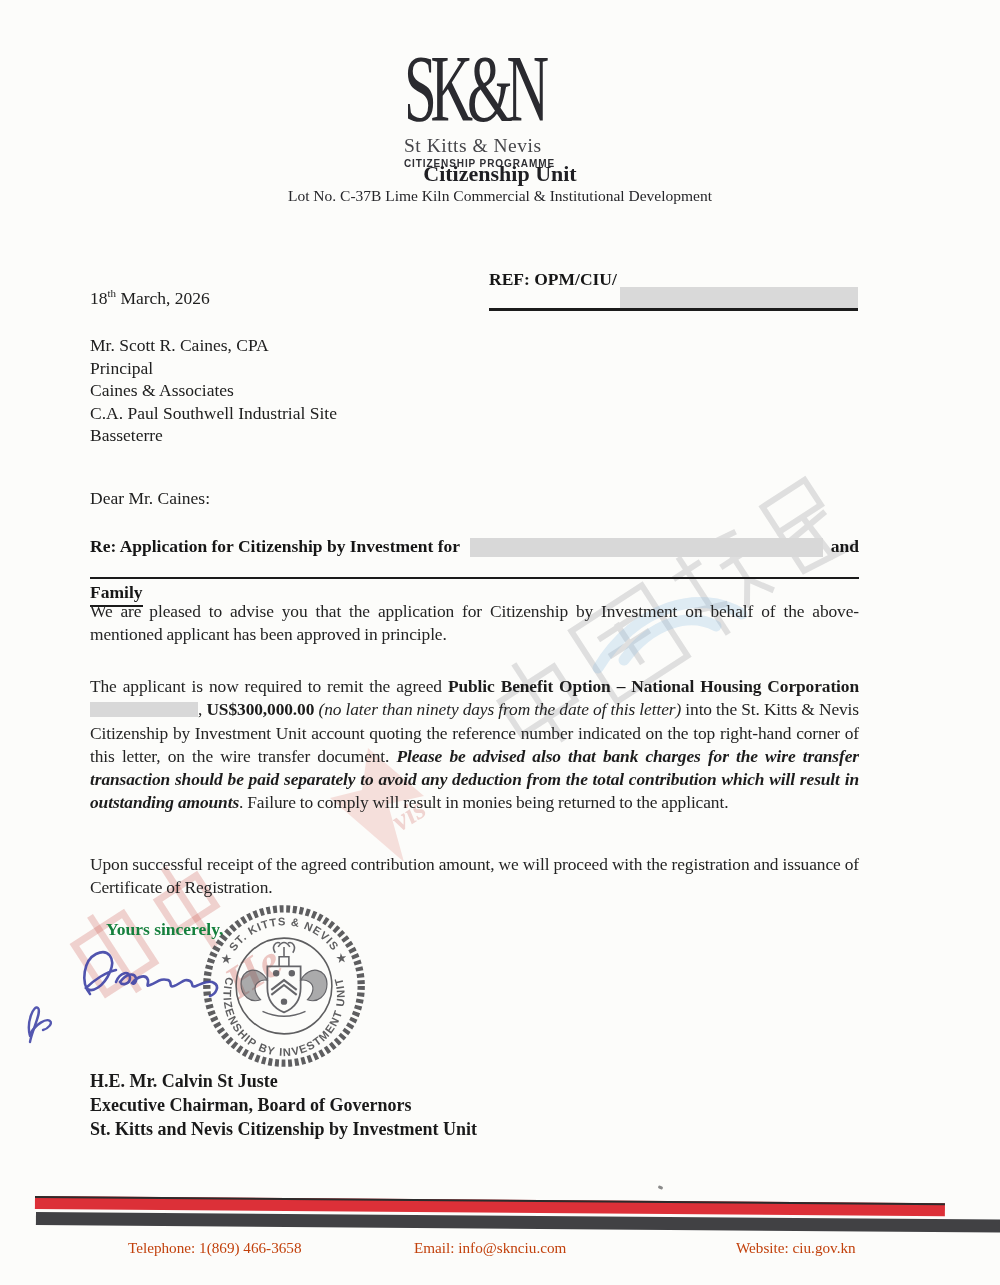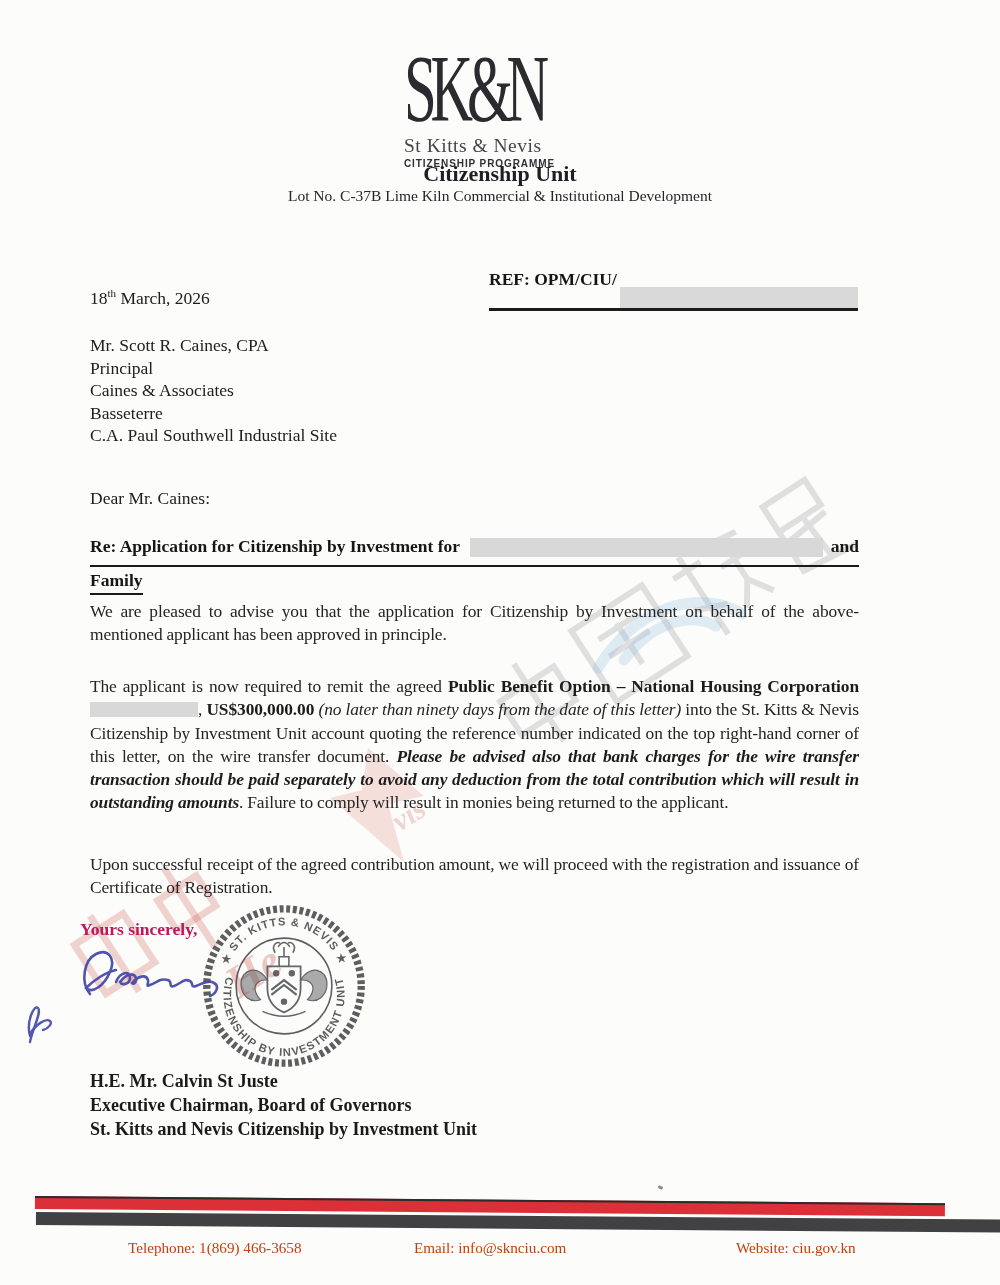--- a/index.html
+++ b/index.html
@@ -35,21 +35,21 @@
   .ref-label { font-size:17.5px; font-weight:bold; color:#161616; white-space:nowrap; padding-bottom:18px; }
   .ref-redaction { flex:1; height:21px; background:#d9d9d9; margin-left:3px; }
 
   
   .recipient { position:absolute; left:90px; top:334px; font-size:17.5px; line-height:22.6px; color:#202020; z-index:2;}
   .salutation { position:absolute; left:90px; top:488px; font-size:17.5px; color:#202020; z-index:2;}
 
   
   .subject { position:absolute; left:90px; top:536px; width:769px; z-index:2; }
   .subject-line1 {
-    display:flex; align-items:flex-end; border-bottom:2.6px solid #1a1a1a; padding-bottom:8px;
+    display:flex; align-items:flex-end; border-bottom:2.6px solid #1a1a1a; padding-bottom:20px;
     font-size:17.5px; font-weight:bold; color:#161616;
   }
   .subject-redaction { flex:1; height:19px; background:#d8d8d8; margin:0 8px 0 10px; }
   .subject-line2 {
     display:inline-block; margin-top:3px; border-bottom:2.6px solid #1a1a1a; padding-bottom:2px;
     font-size:17.5px; font-weight:bold; color:#161616;
   }
 
   
   .para {
@@ -59,21 +59,21 @@
   }
   .p1 { top:600px; }
   .p2 { top:675px; }
   .p3 { top:853px; }
   .b  { font-weight:bold; color:#1c1c1c; }
   .i  { font-style:italic; }
   .bi { font-weight:bold; font-style:italic; color:#1c1c1c; }
   .inline-redaction { display:inline-block; width:108px; height:15px; background:#d8d8d8; vertical-align:-2px; }
 
   
-  .valediction { position:absolute; left:80px; top:919px; font-size:17.5px; font-weight:bold; color:#be185d; z-index:2;}
+  .valediction { position:absolute; left:106px; top:919px; font-size:17.5px; font-weight:bold; color:#15803d; z-index:2;}
   .signer { position:absolute; left:90px; top:1069px; font-size:18px; font-weight:bold; line-height:24px; color:#1a1a1a; z-index:2;}
   .signature-svg { position:absolute; left:76px; top:936px; z-index:4; }
   .margin-mark-svg { position:absolute; left:20px; top:996px; z-index:4; }
   .stamp-svg { position:absolute; left:198px; top:900px; z-index:3; opacity:.9; }
 
   
   .bar-red {
     position:absolute; left:35px; top:1196px; width:910px; height:13px;
     background:#dc3038; border-top:2.5px solid #2b2b2b;
     transform:rotate(.45deg); transform-origin:left top; z-index:2;
@@ -152,22 +152,22 @@
   <div class="date"><span>18</span><sup>th</sup><span> March, 2026</span></div>
   <div class="ref-row">
     <span class="ref-label">REF: OPM/CIU/</span>
     <span class="ref-redaction"></span>
   </div>
 
   <div class="recipient">
     <div>Mr. Scott R. Caines, CPA</div>
     <div>Principal</div>
     <div>Caines &amp; Associates</div>
+    <div>C.A. Paul Southwell Industrial Site</div>
     <div>Basseterre</div>
-    <div>C.A. Paul Southwell Industrial Site</div>
   </div>
 
   <div class="salutation">Dear Mr. Caines:</div>
 
   <div class="subject">
     <div class="subject-line1">
       <span>Re: Application for Citizenship by Investment for</span>
       <span class="subject-redaction"></span>
       <span>and</span>
     </div>

